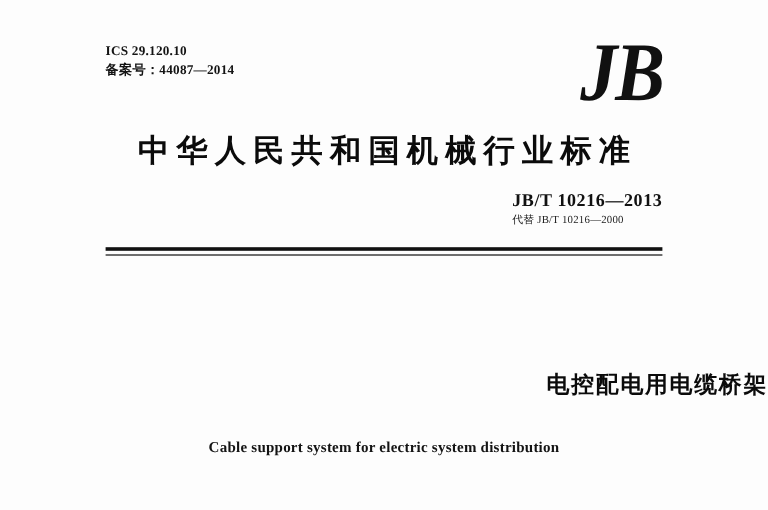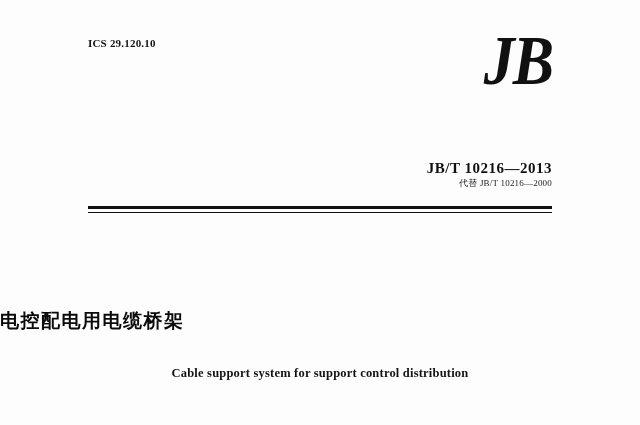--- a/index.html
+++ b/index.html
@@ -67,21 +67,20 @@
     letter-spacing: 6px;
     color: #0b0b0b;
     text-indent: 6px;
   }
 
   
   .std-number-block {
     position: absolute;
     right: 88px;
     top: 160px;
-    text-align: right;
   }
   .std-number {
     font-family: "Liberation Serif", serif;
     font-weight: bold;
     font-size: 15px;
     letter-spacing: 0.5px;
     color: #111111;
     white-space: nowrap;
   }
   .std-replaces {
@@ -108,21 +107,21 @@
     top: 212px;
     height: 1px;
   }
 
   
   .cn-title {
     position: absolute;
     left: 0;
     right: 0;
     top: 308px;
-    text-align: left;
+    text-align: right;
     font-family: "DejaVu Sans", sans-serif;
     font-weight: bold;
     font-size: 19px;
     letter-spacing: 1.5px;
     color: #0b0b0b;
   }
   .en-title {
     position: absolute;
     left: 0;
     right: 0;
@@ -135,29 +134,31 @@
     color: #141414;
   }
 </style>
 </head>
 <body>
 
 <div class="page">
 
   <div class="meta">
     <div>ICS 29.120.10</div>
+    <div>备案号：44087—2014</div>
   </div>
 
   <div class="jb-logo">JB</div>
 
+  <div class="std-title">中华人民共和国机械行业标准</div>
 
   <div class="std-number-block">
     <div class="std-number">JB/T 10216—2013</div>
     <div class="std-replaces">代替 JB/T 10216—2000</div>
   </div>
 
   <div class="rule rule-thick"></div>
   <div class="rule rule-thin"></div>
 
   <div class="cn-title">电控配电用电缆桥架</div>
-  <div class="en-title">Cable support system for support control distribution</div>
+  <div class="en-title">Cable support system for electric system distribution</div>
 
 </div>
 
 </body></html>

